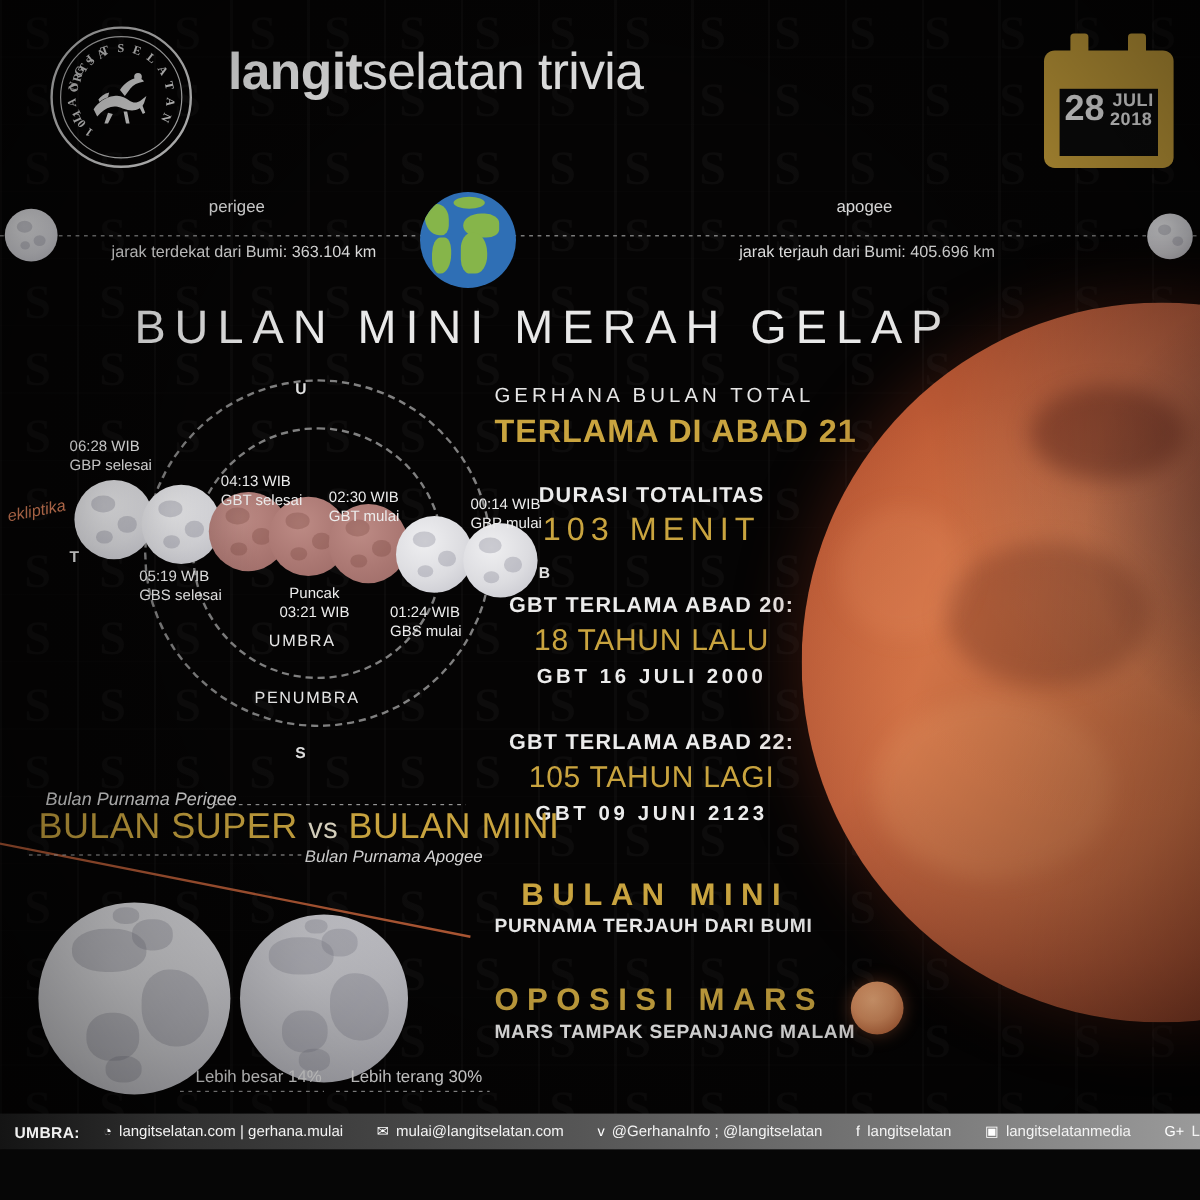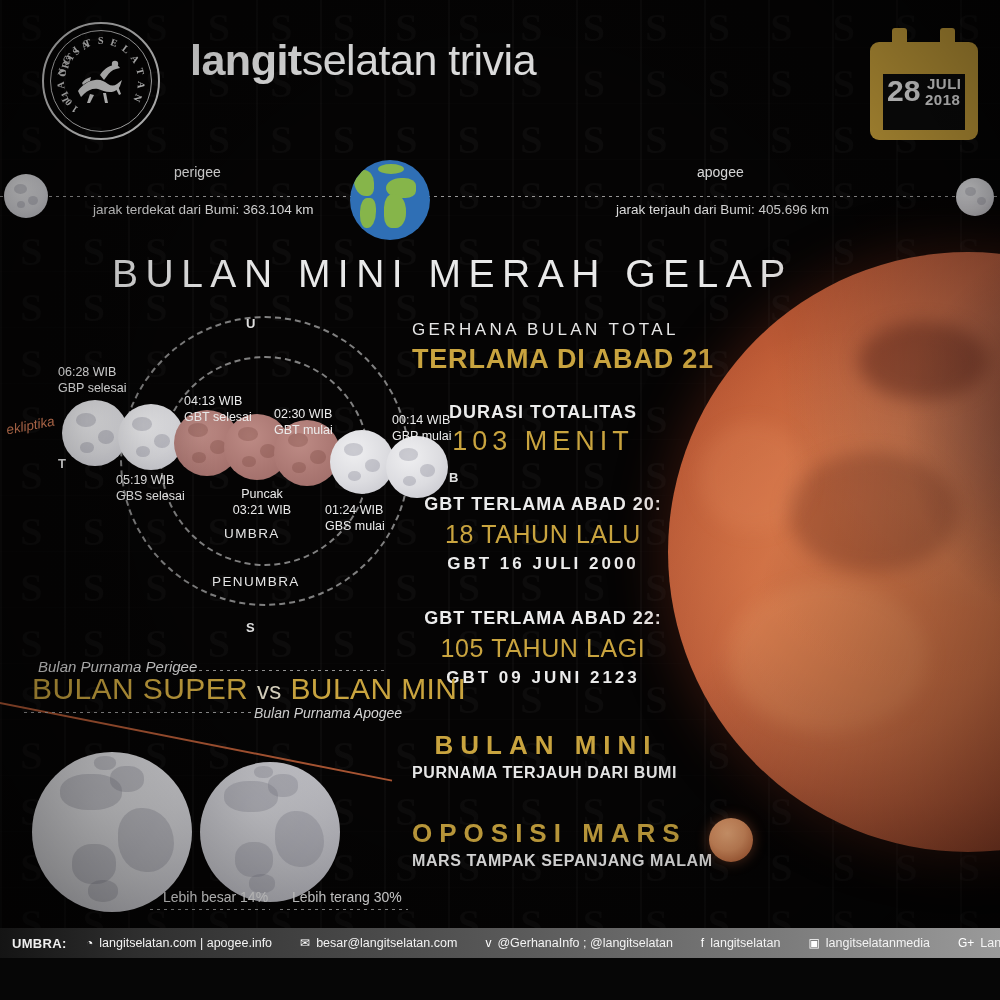--- a/index.html
+++ b/index.html
@@ -748,25 +748,25 @@
   </div>
   <div class="marsdot"></div>
 
   <div id="vign"></div>
 
   <div id="footer">
     <div class="kon">UMBRA:</div>
     <div class="items" id="footer-items">
         <div class="fitem">
           <span class="ic">◔</span>
-          <span>langitselatan.com | apogee.info</span>
+          <span>langitselatan.com | gerhana.mulai</span>
         </div>
         <div class="fitem">
           <span class="ic">✉</span>
-          <span>besar@langitselatan.com</span>
+          <span>mulai@langitselatan.com</span>
         </div>
         <div class="fitem">
           <span class="ic">ᴠ</span>
           <span>@GerhanaInfo ; @langitselatan</span>
         </div>
         <div class="fitem">
           <span class="ic">f</span>
           <span>langitselatan</span>
         </div>
         <div class="fitem">

